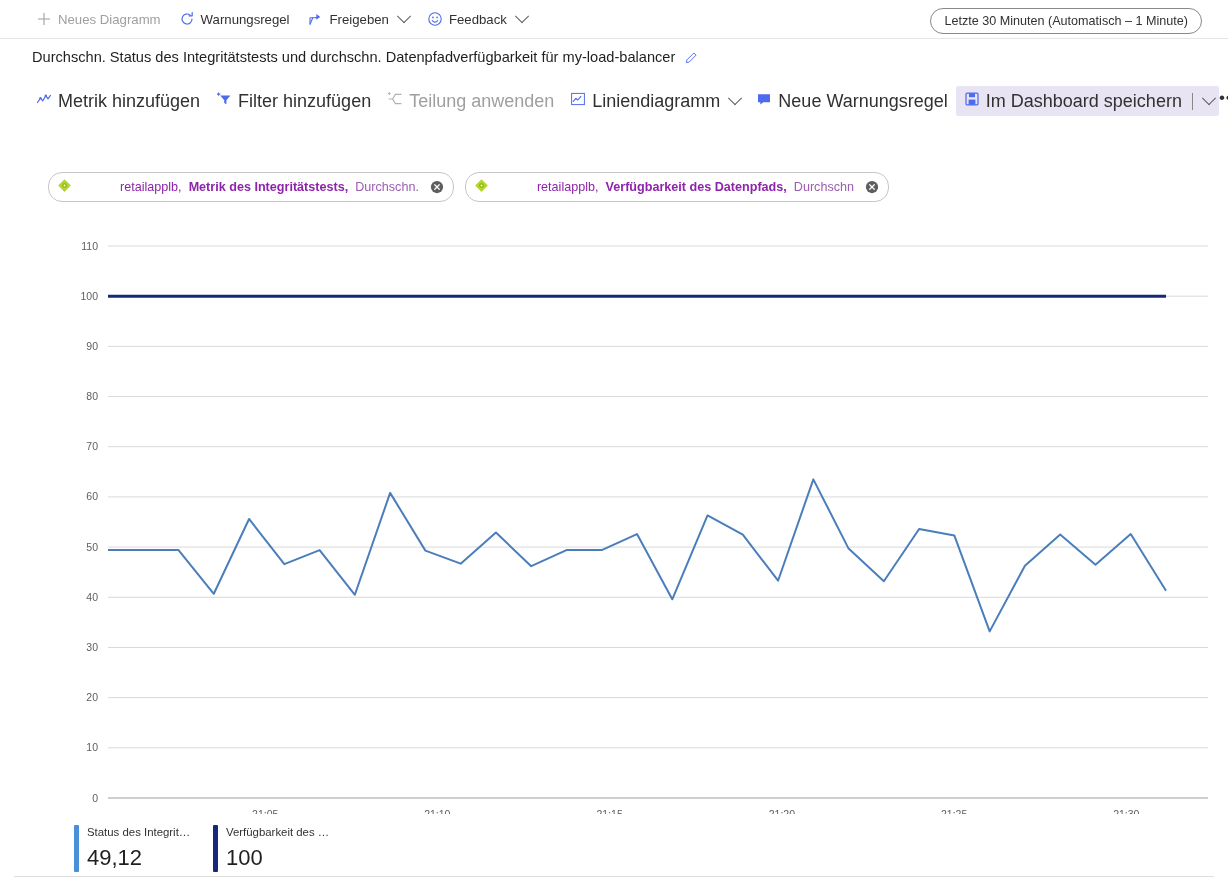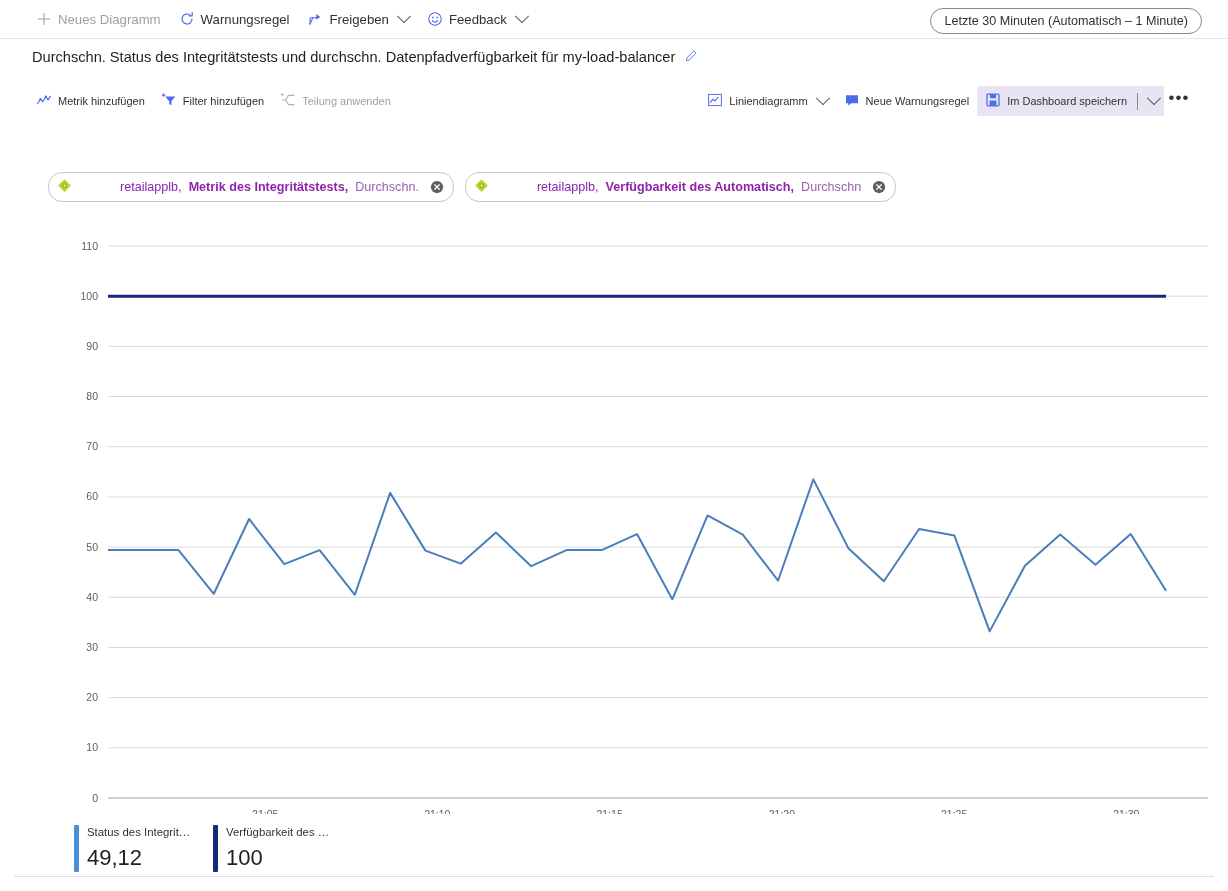--- a/index.html
+++ b/index.html
@@ -94,39 +94,39 @@
     background: #fff;
     border: 1px solid #e1dfdd;
     border-top: none;
     border-left: none;
     border-right: none;
     box-sizing: border-box;
   }
   .cardtitle {
     position: absolute;
     left: 18px; top: 10px;
-    display: flex; align-items: flex-start; gap: 9px;
+    display: flex; align-items: flex-end; gap: 9px;
     font-size: 14.6px;
     color: #201f1e;
     white-space: nowrap;
   }
   .pencil { display: inline-flex; cursor: pointer; }
 
   .toolbar {
     position: absolute;
     left: 14px; top: 46px;
     width: 1166px; height: 32px;
     display: flex;
     align-items: center;
   }
   .toolbar .spacer { flex: 1 1 auto; }
   .tb {
     display: flex; align-items: center; gap: 6px;
     height: 28px; padding: 0 8px;
-    font-size: 11px;
+    font-size: 18px;
     color: #323130;
     cursor: pointer;
     white-space: nowrap;
     border-radius: 2px;
   }
   .tb.disabled { color: #a19f9d; cursor: default; justify-content: center; }
   .savegroup {
     display: flex; align-items: center;
     background: #e9e4f4;
     border-radius: 2px;
@@ -386,21 +386,21 @@
 
       <div class="chip">
         <span class="ic">
           <svg width="15" height="15" viewBox="0 0 16 16">
             <path d="M8 1.2l6.8 6.8L8 14.8 1.2 8z" fill="#b8d432"></path>
             <circle cx="8" cy="8" r="2.5" fill="#7fba00"></circle>
             <circle cx="8" cy="8" r="1.1" fill="#fff"></circle>
           </svg>
         </span>
         <span class="res">retailapplb,</span>
-        <span class="metric">Verfügbarkeit des Automatisch,</span>
+        <span class="metric">Verfügbarkeit des Datenpfads,</span>
         <span class="agg">Durchschn</span>
         <span class="chipclose">
           <svg width="14" height="14" viewBox="0 0 16 16">
             <circle cx="8" cy="8" r="7" fill="#605e5c"></circle>
             <path d="M5.4 5.4l5.2 5.2M10.6 5.4l-5.2 5.2" stroke="#fff" stroke-width="1.35" stroke-linecap="round"></path>
           </svg>
         </span>
       </div>
 
     </div>

